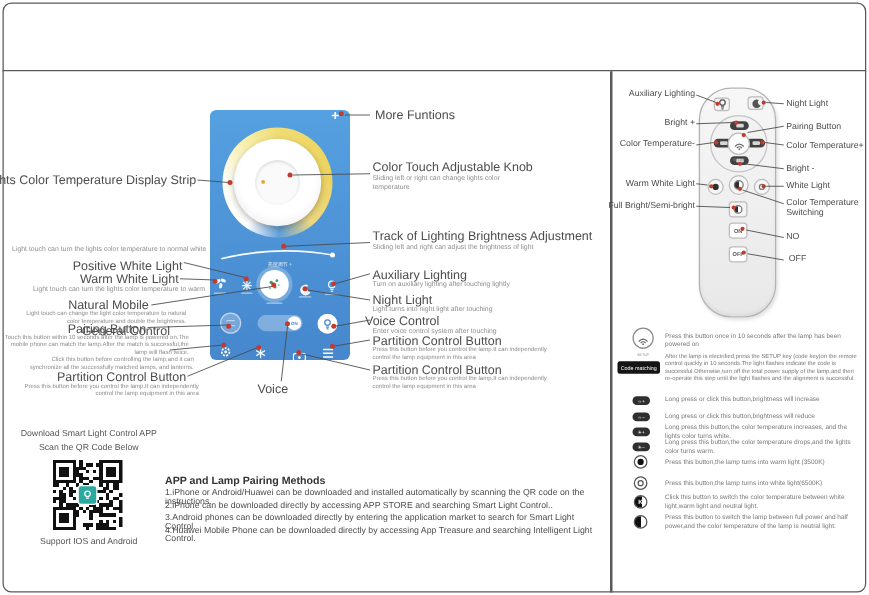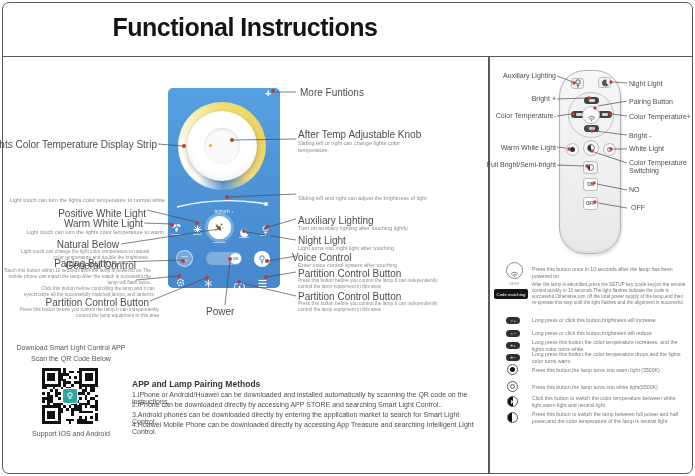--- a/index.html
+++ b/index.html
@@ -85,21 +85,20 @@
   .pm-s{position:absolute;left:132px;width:352px;font-size:7px;color:#4d4d4d;z-index:6;}
 
   .overlay{position:absolute;left:0;top:0;z-index:5;pointer-events:none;}
 </style>
 </head>
 <body>
 
 <div class="page">
   <div class="frame"></div>
   <div class="titlebar"></div>
-  <div class="title">Functional Instructions</div>
   <div class="vdivider"></div>
 
   <div class="phone">
     <span class="plus">+</span>
     <div class="ring"></div>
     <div class="knobface"></div>
     <div class="knobinner"></div>
     <div class="knobdot"></div>
     <div class="hint">亮度调节 +</div>
 
@@ -191,44 +190,45 @@
             <line x1="0.5" y1="7.5" x2="8.5" y2="7.5"></line>
           </g>
         </svg></span>
   </div>
 
   <div class="h hr" style="right:538px;top:139px">Lights Color Temperature Display Strip</div>
   <div class="s sr" style="right:530px;top:197px;width:170px">Light touch can turn the lights color temperature to normal white</div>
   <div class="h hr" style="right:549px;top:208px">Positive White Light</div>
   <div class="h hr" style="right:552px;top:218px">Warm White Light</div>
   <div class="s sr" style="right:531px;top:229px;width:160px">Light touch can turn the lights color temperature to warm</div>
-  <div class="h hr" style="right:576px;top:239px">Natural Below</div>
+  <div class="h hr" style="right:576px;top:239px">Natural Mobile</div>
   <div class="s sr tiny" style="right:546px;top:249px;width:128px">Light touch can change the light color temperature to natural color temperature and double the brightness.</div>
   <div class="h hr" style="right:578px;top:258px">Pairing Button</div>
   <div class="s sr tiny" style="right:544px;top:268px;width:150px">Touch this button within 10 seconds after the lamp is powered on.The mobile phone can match the lamp.After the match is successful,the lamp will flash twice.</div>
   <div class="h hr" style="right:559px;top:260px">General Control</div>
   <div class="s sr tiny" style="right:540px;top:286px;width:140px">Click this button before controlling the lamp,and it can synchronize all the successfully matched lamps, and lanterns.</div>
   <div class="h hr" style="right:546px;top:297px">Partition Control Button</div>
   <div class="s sr tiny" style="right:536px;top:307px;width:140px">Press this button before you control the lamp.It can independently control the lamp equipment in this area</div>
 
   <div class="h" style="left:300px;top:87px">More Funtions</div>
-  <div class="h" style="left:298px;top:129px">After Temp Adjustable Knob</div>
+  <div class="h" style="left:298px;top:129px">Color Touch Adjustable Knob</div>
   <div class="s" style="left:298px;top:140px;width:112px">Sliding left or right can change lights color temperature</div>
+  <div class="h" style="left:298px;top:184px">Track of Lighting Brightness Adjustment</div>
   <div class="s" style="left:298px;top:195px;width:175px">Sliding left and right can adjust the brightness of light</div>
   <div class="h" style="left:298px;top:215px">Auxiliary Lighting</div>
   <div class="s" style="left:298px;top:225px;width:175px">Turn on auxiliary lighting after touching lightly</div>
   <div class="h" style="left:298px;top:235px">Night Light</div>
   <div class="s" style="left:298px;top:245px;width:175px">Light turns into night light after touching</div>
   <div class="h" style="left:292px;top:252px">Voice Control</div>
   <div class="s" style="left:298px;top:262px;width:175px">Enter voice control system after touching</div>
   <div class="h" style="left:298px;top:268px">Partition Control Button</div>
   <div class="s tiny" style="left:298px;top:278px;width:150px">Press this button before you control the lamp.It can independently control the lamp equipment in this area</div>
   <div class="h" style="left:298px;top:291px">Partition Control Button</div>
   <div class="s tiny" style="left:298px;top:301px;width:150px">Press this button before you control the lamp.It can independently control the lamp equipment in this area</div>
-  <div class="h" style="left:206px;top:306px">Power</div>
+  <div class="h" style="left:206px;top:306px">Voice</div>
 
   <div class="remote">
     <span class="rbtn" style="left:11px;top:7px;width:13px;height:11px">
       <svg width="8" height="9" viewBox="0 0 8 9">
           <g stroke="#555" fill="none" stroke-width="1">
         <circle cx="4" cy="3" r="2.2"></circle>
             <line x1="2.8" y1="6.4" x2="5.2" y2="6.4"></line>
             <line x1="3.2" y1="8" x2="4.8" y2="8"></line>
           </g>
         </svg>

